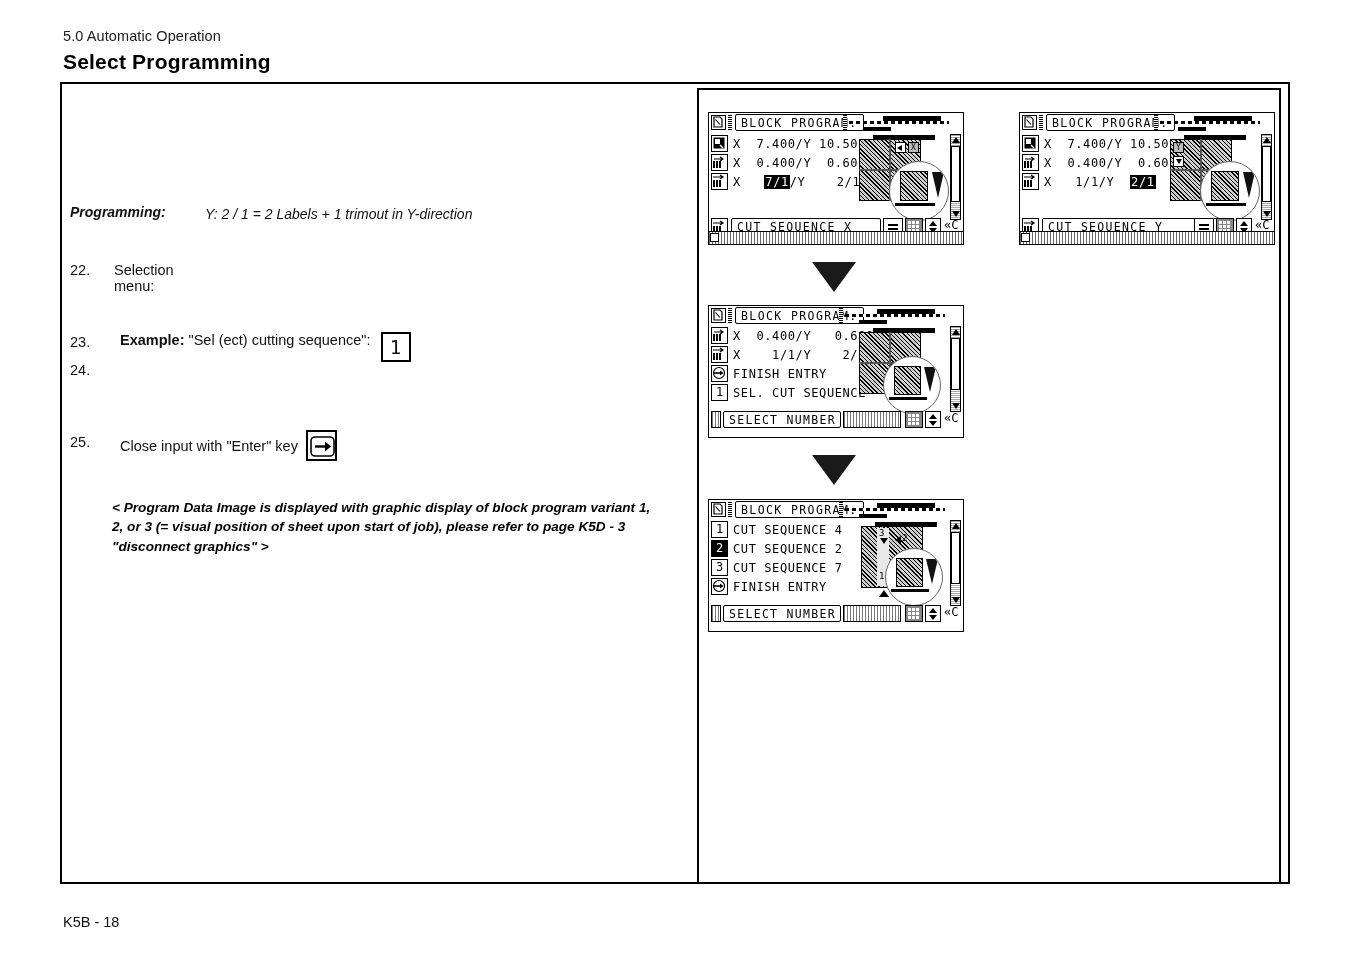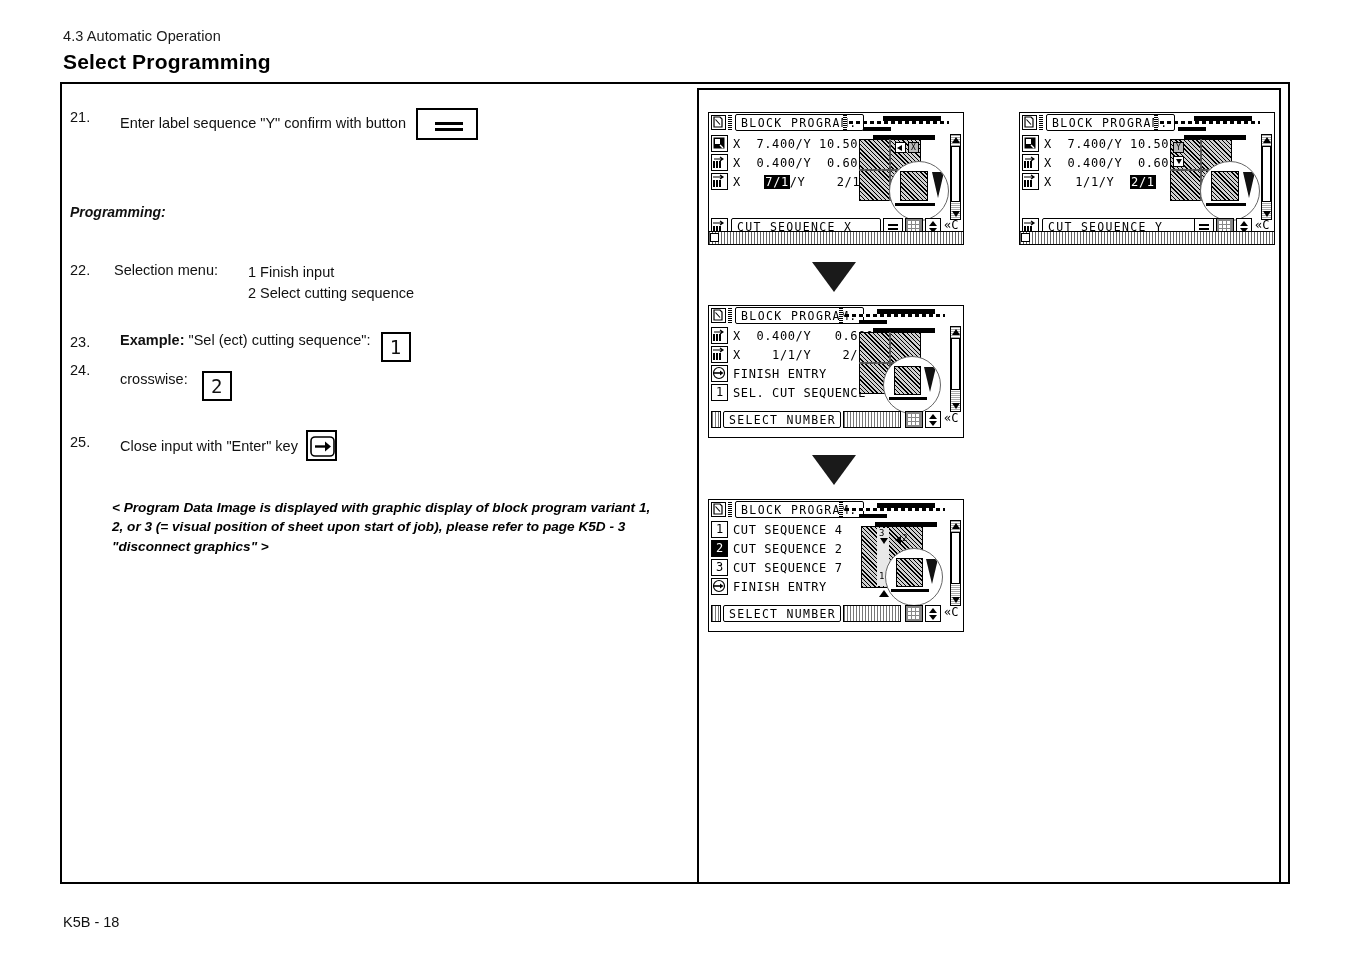--- a/index.html
+++ b/index.html
@@ -211,69 +211,55 @@
   .flowarrow{
     position:absolute;width:0;height:0;
     border-left:22px solid transparent;border-right:22px solid transparent;
     border-top:30px solid #1a1a1a;
   }
 </style>
 </head>
 <body>
 
 <div id="hdr-section">
-  <div class="sec">4.3 Automatic Operation</div>
+  <div class="sec">5.0 Automatic Operation</div>
   <div class="ttl">Select Programming</div>
 </div>
 
 <div id="page-frame"></div>
 
 <div id="steps">
 
 
-  <div class="step" style="height:44px;">
-    <span class="num">21.</span>
-    <span class="txt">
-      <span>Enter label sequence "Y" confirm with button</span>
-      <span class="keybox eq" style="margin-left:6px;"></span>
-    </span>
-  </div>
 </div>
 
 <div id="expl">
   <span class="lbl">Programming:</span>
   <div class="lines">
+    <div>Y: 2 / 1 = 2 Labels + 1 trimout in Y-direction</div>
   </div>
 </div>
 
 <div id="sel-menu">
   <span class="num">22.</span>
   <span class="lbl">Selection menu:</span>
-  <div class="opts">
-    <div>1 Finish input</div>
-    <div>2 Select cutting sequence</div>
-  </div>
 </div>
 
 <div style="position:absolute;left:70px;top:332px;font-size:14.5px;">
   <span style="position:absolute;left:0;top:2px;">23.</span>
   <span style="display:inline-block;margin-left:50px;">
     <b>Example:</b>
     <span>"Sel (ect) cutting sequence":</span>
     <span class="keybox numkey" style="margin-left:6px;vertical-align:-9px;">1</span>
   </span>
 </div>
 
 <div style="position:absolute;left:70px;top:360px;font-size:14.5px;width:600px;">
   <span style="position:absolute;left:0;top:2px;">24.</span>
   <div style="margin-left:50px;">
-    <div style="margin-top:11px;">
-      <span>crosswise:</span>
-      <span class="keybox numkey" style="margin-left:10px;vertical-align:-9px;">2</span>
-    </div>
   </div>
 </div>
 
 <div style="position:absolute;left:70px;top:430px;font-size:14.5px;">
   <span style="position:absolute;left:0;top:4px;">25.</span>
   <span style="display:inline-block;margin-left:50px;">
     <span>Close input with "Enter" key</span>
     <span class="keybox enterkey" style="margin-left:4px;vertical-align:-10px;">
       <svg width="25" height="25" viewBox="0 0 25 25" aria-hidden="true">
         <path d="M5 3 H20 A4 4 0 0 1 24 7 V18 A4 4 0 0 1 20 22 H5 A4 4 0 0 1 1 18 V7 A4 4 0 0 1 5 3 Z" fill="none" stroke="#000" stroke-width="1.6"></path>

